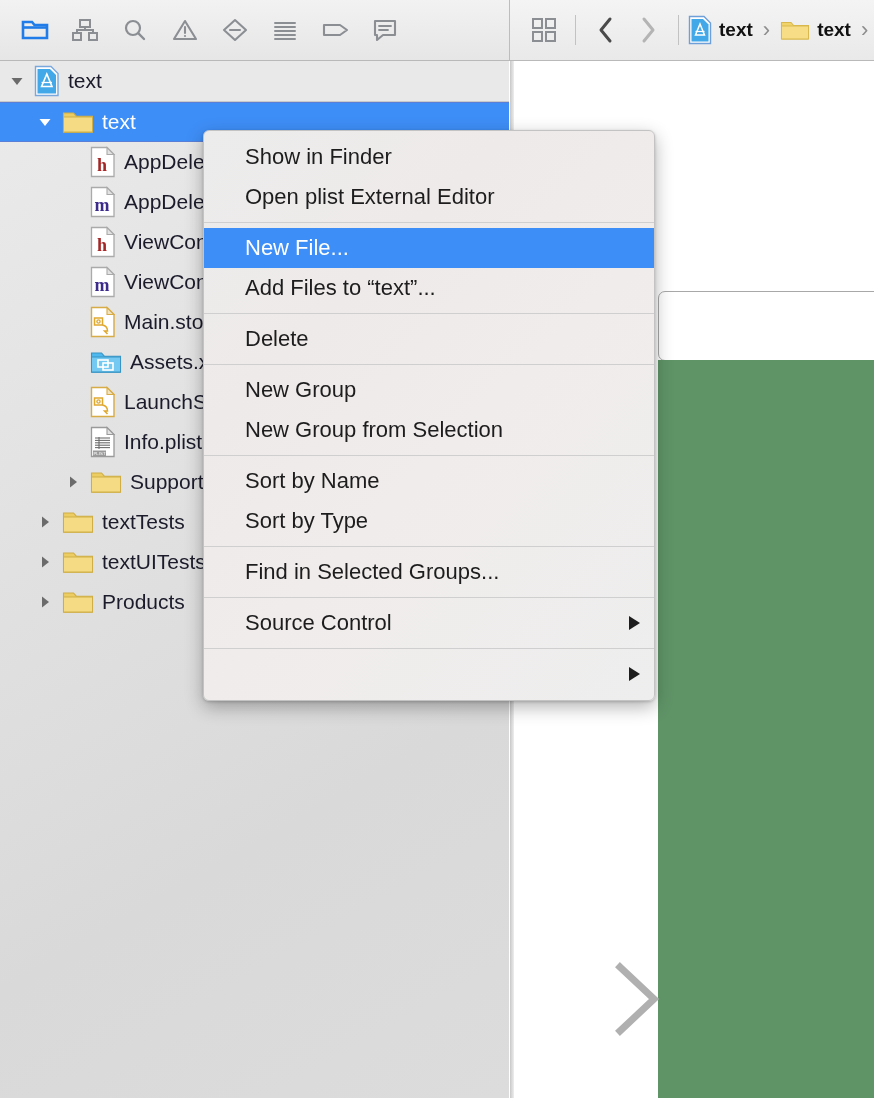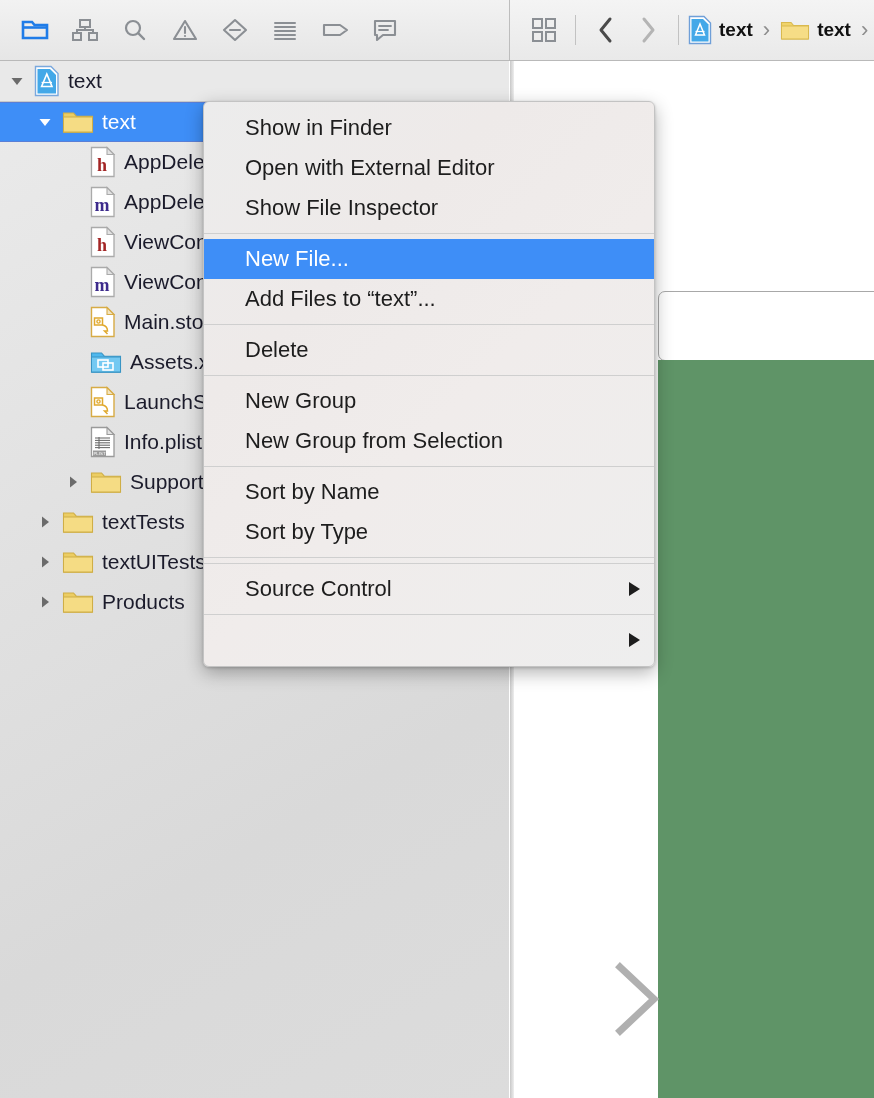--- a/index.html
+++ b/index.html
@@ -85,21 +85,21 @@
   .green-panel {
     position: absolute; left: 148px; top: 299px; width: 230px; height: 799px;
     background: #5f9467;
   }
   .big-arrow {
     position: absolute; left: 0px; top: 888px; width: 150px; height: 100px;
   }
 
   
   .ctx-menu {
-    position: absolute; left: 203px; top: 101px; width: 452px;
+    position: absolute; left: 203px; top: 130px; width: 452px;
     background: linear-gradient(135deg, #ececec 0%, #eeeae9 30%, #f0eceb 55%, #eeeeee 100%);
     border: 1px solid #c3c3c3;
     border-radius: 6px;
     box-shadow: 0 6px 18px rgba(0,0,0,0.30), 0 1px 3px rgba(0,0,0,0.18);
     padding: 6px 0 6px 0;
     box-sizing: border-box;
     overflow: hidden;
   }
   .ctx-item {
     position: relative; height: 40px; display: flex; align-items: center;
@@ -461,24 +461,21 @@
       <path d="M110 18 L144 50 L110 82" fill="none" stroke="#b0b0b0" stroke-width="7" stroke-linecap="square"></path>
     </svg>
   </div>
 
   <div class="ctx-menu">
     <div id="ctx-body">
         <div class="ctx-item">
           <span>Show in Finder</span>
         </div>
         <div class="ctx-item">
-          <span>Open with External Editor</span>
-        </div>
-        <div class="ctx-item">
-          <span>Show File Inspector</span>
+          <span>Open plist External Editor</span>
         </div>
         <div class="ctx-sep"></div>
         <div class="ctx-item highlight">
           <span>New File...</span>
         </div>
         <div class="ctx-item">
           <span>Add Files to “text”...</span>
         </div>
         <div class="ctx-sep"></div>
         <div class="ctx-item">
@@ -492,20 +489,23 @@
           <span>New Group from Selection</span>
         </div>
         <div class="ctx-sep"></div>
         <div class="ctx-item">
           <span>Sort by Name</span>
         </div>
         <div class="ctx-item">
           <span>Sort by Type</span>
         </div>
         <div class="ctx-sep"></div>
+        <div class="ctx-item">
+          <span>Find in Selected Groups...</span>
+        </div>
         <div class="ctx-sep"></div>
         <div class="ctx-item">
           <span>Source Control</span>
           <span class="submenu-arrow"></span>
         </div>
         <div class="ctx-sep"></div>
         <div class="ctx-item">
           <span class="submenu-arrow"></span>
         </div>
       </div>

